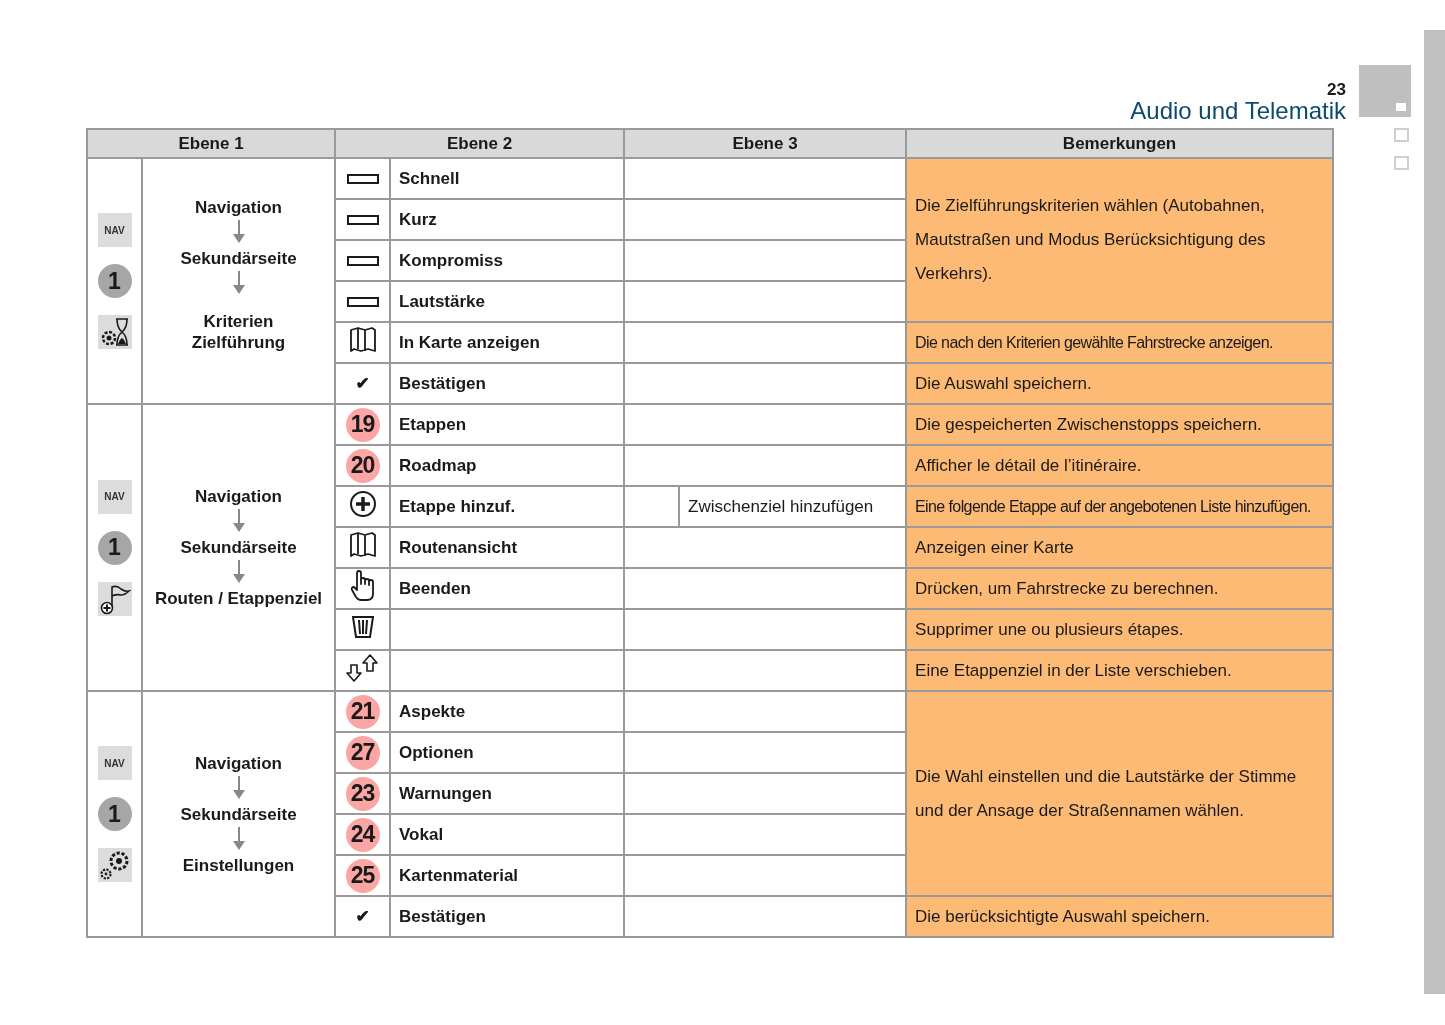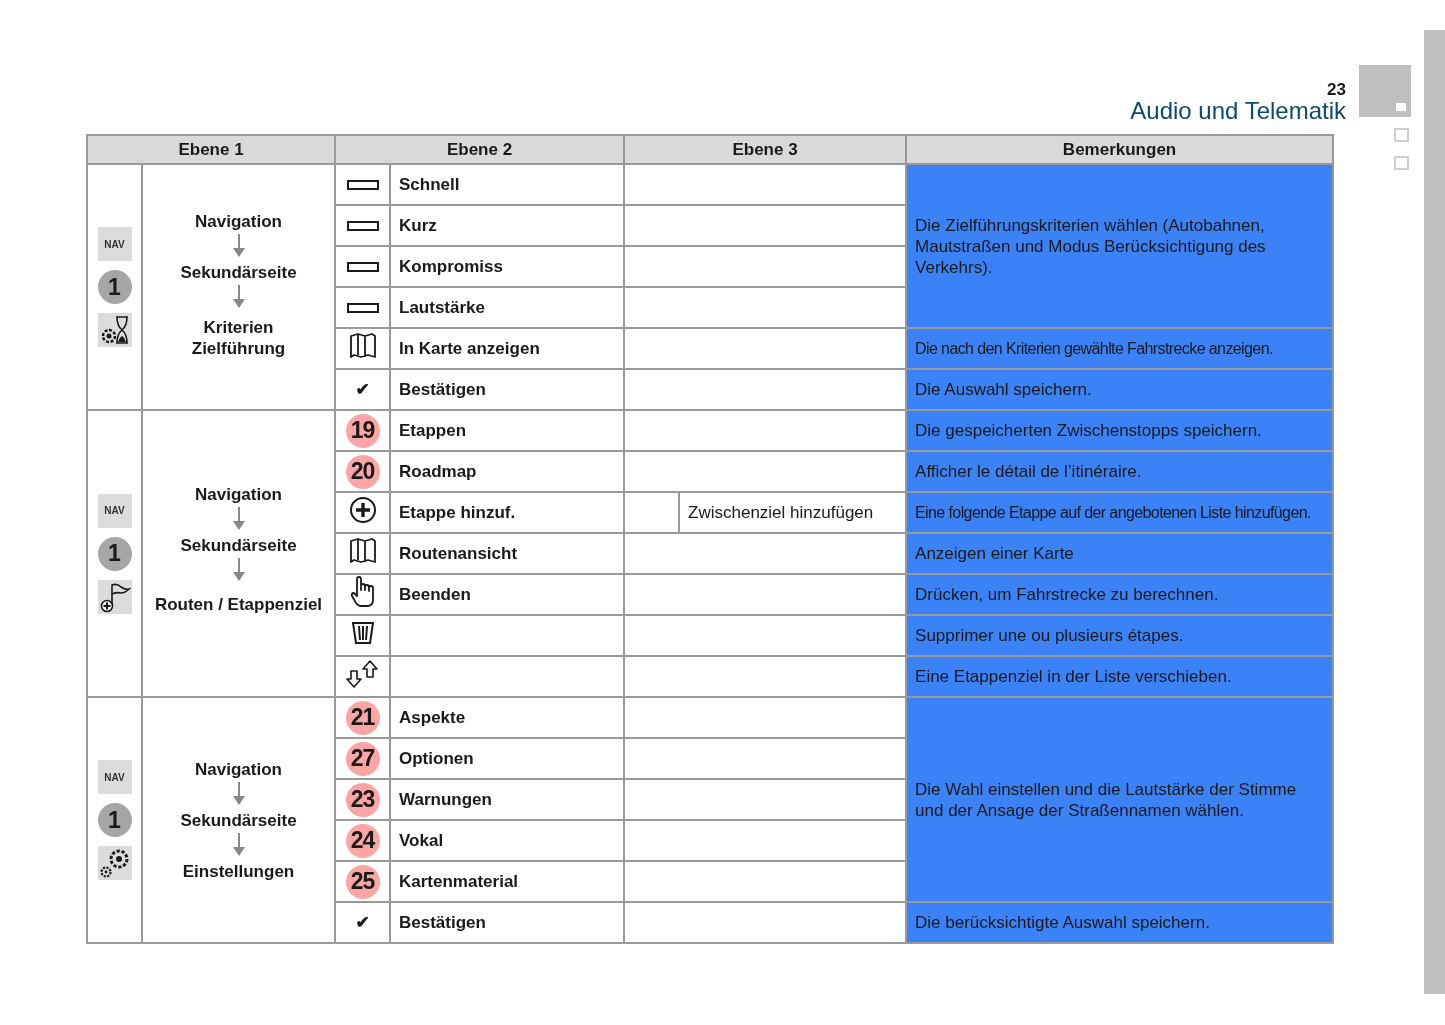--- a/index.html
+++ b/index.html
@@ -7,48 +7,48 @@
 
   .page-header { position:absolute; right:99px; top:80px; text-align:right; }
   .page-number { font-weight:bold; font-size:17px; line-height:20px; color:#1a1a1a; }
   .chapter-title { font-size:24px; line-height:22px; color:#0c4a6e; }
 
   .tab-block { position:absolute; left:1359px; top:65px; width:52px; height:52px; background:#bfbfbf; }
   .tab-block .mark { position:absolute; right:5px; bottom:6px; width:10px; height:8px; background:#fff; }
   .tab-sq { position:absolute; left:1394px; width:15px; height:14px; border:2px solid #cfcfcf; box-sizing:border-box; }
   .side-bar { position:absolute; left:1424px; top:30px; width:21px; height:964px; background:#c0c0c0; }
 
-  table.menu { position:absolute; left:86px; top:134px; border-collapse:collapse; table-layout:fixed; width:1247px; }
+  table.menu { position:absolute; left:86px; top:128px; border-collapse:collapse; table-layout:fixed; width:1247px; }
   table.menu td, table.menu th { border:2px solid #9a9a9a; padding:0; }
   table.menu th { background:#d9d9d9; height:27px; font-size:17px; font-weight:bold; text-align:center; }
   table.menu td { height:39px; font-size:17px; }
   col.c1 { width:55px; } col.c2 { width:193px; } col.c3 { width:55px; } col.c4 { width:234px; }
   col.c5 { width:55px; } col.c6 { width:227px; } col.c7 { width:427px; }
 
   .ic-col { text-align:center; vertical-align:middle; }
-  .ic-stack { display:flex; flex-direction:column; align-items:center; gap:9px; }
+  .ic-stack { display:flex; flex-direction:column; align-items:center; gap:17px; }
   .nav-box { width:34px; height:34px; background:#dcdcdc; font-size:10px; font-weight:bold; color:#333; display:flex; align-items:center; justify-content:center; }
   .num-circle { width:34px; height:34px; border-radius:50%; background:#a6a6a6; color:#1a1a1a; font-weight:bold; font-size:23px; display:flex; align-items:center; justify-content:center; }
   .grey-box { width:34px; height:34px; background:#dcdcdc; display:flex; align-items:center; justify-content:center; }
 
   .path-col { text-align:center; vertical-align:middle; font-weight:bold; font-size:17px; }
   .path-col .step { line-height:21px; }
   .arrow { width:2px; height:16px; background:#888; margin:0 auto; position:relative; }
   .arrow::after { content:""; position:absolute; left:-5px; bottom:-7px; border-left:6px solid transparent; border-right:6px solid transparent; border-top:9px solid #888; }
   .arrow-wrap { height:28px; display:flex; justify-content:center; padding-top:2px; }
 
   .icon-cell { text-align:center; vertical-align:middle; }
   .badge { display:inline-flex; width:34px; height:34px; border-radius:50%; background:#fca5a5; font-weight:bold; font-size:23px; align-items:center; justify-content:center; letter-spacing:-1px; color:#1a1a1a; }
   .bar-icon { display:inline-block; width:28px; height:6px; border:2px solid #1a1a1a; }
   .check { font-size:17px; font-weight:bold; }
 
   .label-cell { font-weight:bold; padding-left:8px !important; }
   .e3-empty { background:#fff; }
   .e3-text { padding-left:8px !important;border-radius:15px; }
-  .remark { background:#3b82f6; padding-left:8px !important; padding-right:6px !important; font-size:17px; line-height:21px; vertical-align:middle; }
+  .remark { background:#fdba74; padding-left:8px !important; padding-right:6px !important; font-size:17px; line-height:34px; vertical-align:middle; }
   .remark.narrow { font-size:16px; letter-spacing:-0.6px; }
 </style>
 </head>
 <body>
 
 <div class="page-header">
   <div class="page-number">23</div>
   <div class="chapter-title">Audio und Telematik</div>
 </div>
 <div class="tab-block">
@@ -94,21 +94,21 @@
         </td>
         <td rowspan="6" class="path-col">
         <div class="step">Navigation</div>
         <div class="arrow-wrap">
             <div class="arrow"></div>
           </div>
         <div class="step">Sekundärseite</div>
         <div class="arrow-wrap">
             <div class="arrow"></div>
           </div>
-        <div class="step" style="max-width:120px;margin:4px auto;">Kriterien Zielführung</div>
+        <div class="step" style="max-width:120px;margin:12px auto;">Kriterien Zielführung</div>
       </td>
         <td class="icon-cell"><span style="display:inline-flex;align-items:center;">
             <span class="bar-icon"></span>
           </span></td>
         <td class="label-cell">Schnell</td>
         <td colspan="2" class="e3-empty"></td>
         <td rowspan="4" class="remark">Die Zielführungskriterien wählen (Autobahnen, Mautstraßen und Modus Berücksichtigung des Verkehrs).</td>
       </tr>
       <tr>
         <td class="icon-cell"><span style="display:inline-flex;align-items:center;">
@@ -165,21 +165,21 @@
         </td>
         <td rowspan="7" class="path-col">
         <div class="step">Navigation</div>
         <div class="arrow-wrap">
             <div class="arrow"></div>
           </div>
         <div class="step">Sekundärseite</div>
         <div class="arrow-wrap">
             <div class="arrow"></div>
           </div>
-        <div class="step" style="max-width:190px;margin:8px auto;">Routen / Etappenziel</div>
+        <div class="step" style="max-width:190px;margin:0 auto;">Routen / Etappenziel</div>
       </td>
         <td class="icon-cell"><span class="badge">19</span></td>
         <td class="label-cell">Etappen</td>
         <td colspan="2" class="e3-empty"></td>
         <td class="remark">Die gespeicherten Zwischenstopps speichern.</td>
       </tr>
       <tr>
         <td class="icon-cell"><span class="badge">20</span></td>
         <td class="label-cell">Roadmap</td>
         <td colspan="2" class="e3-empty"></td>

